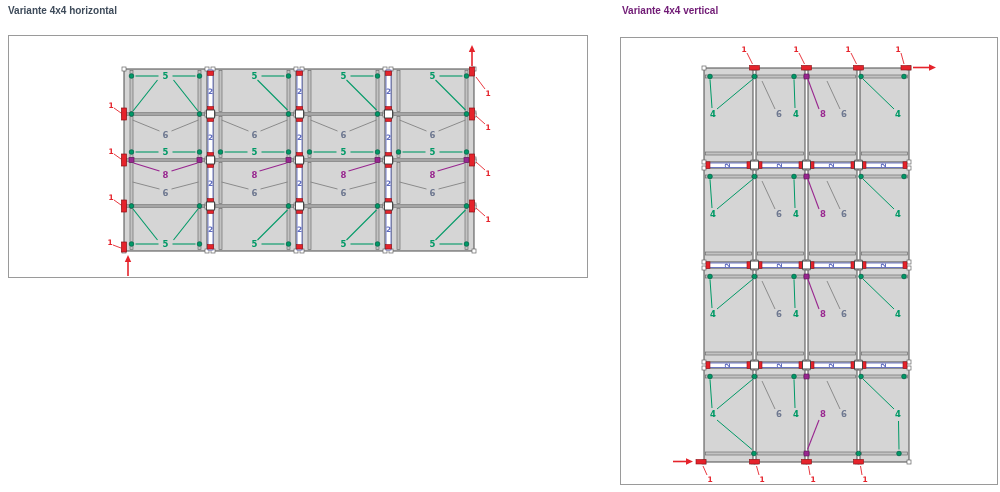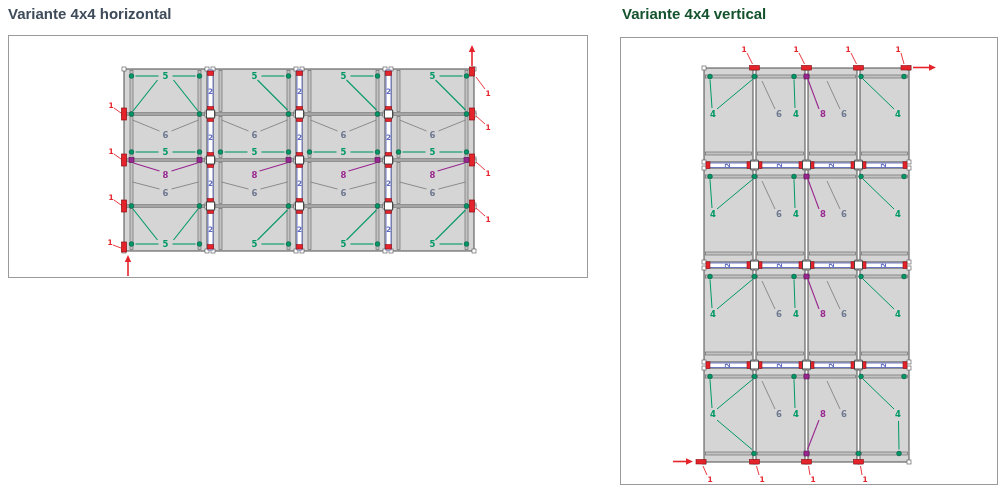--- a/index.html
+++ b/index.html
@@ -1,18 +1,18 @@
 <!DOCTYPE html>
 <html><head>
 <meta charset="utf-8">
 <style>
   html,body{margin:0;padding:0;background:#fff;}
   body{width:1000px;height:492px;position:relative;overflow:hidden;
        font-family:"Liberation Sans",sans-serif;}
-  .fig-title{position:absolute;font-size:15px;font-weight:bold;letter-spacing:0;}
+  .fig-title{position:absolute;font-size:10px;font-weight:bold;letter-spacing:0;}
   .fig-frame{position:absolute;background:#fff;box-sizing:border-box;border:1px solid #9a9a9a;}
   svg{display:block;}
 </style>
 </head>
 <body>
 
 <div class="fig-title" style="left: 8px; top: 5px; color: rgb(62, 75, 90);">Variante 4x4 horizontal</div>
 <div class="fig-frame" style="left: 8px; top: 35px; width: 580px; height: 243px; border-color: rgb(154, 154, 154);">
   <div id="svg-left-holder">
       <svg width="578" height="241" viewBox="0 0 578 241">
@@ -316,21 +316,21 @@
         <text x="479" y="183" fill="#e5232b" font-size="7.5" font-weight="bold" font-family="DejaVu Sans, sans-serif" text-anchor="middle" dominant-baseline="central">1</text>
         <rect x="460.5" y="31" width="5" height="9" fill="#e5232b" stroke="#8f1014" stroke-width="0.7"></rect>
         <line x1="467" y1="41" x2="476" y2="53" stroke="#e5232b" stroke-width="0.9"></line>
         <text x="479" y="57" fill="#e5232b" font-size="7.5" font-weight="bold" font-family="DejaVu Sans, sans-serif" text-anchor="middle" dominant-baseline="central">1</text>
         <line x1="463" y1="30" x2="463" y2="16" stroke="#e5232b" stroke-width="1.6"></line>
         <polygon points="463,9 466.2,16 459.8,16" fill="#e5232b"></polygon>
       </svg>
     </div>
 </div>
 
-<div class="fig-title" style="left: 622px; top: 5px; color: #14532d;">Variante 4x4 vertical</div>
+<div class="fig-title" style="left: 622px; top: 5px; color: #701a75;">Variante 4x4 vertical</div>
 <div class="fig-frame" style="left: 620px; top: 37px; width: 378px; height: 448px; border-color: rgb(154, 154, 154);">
   <div id="svg-right-holder">
       <svg width="376" height="446" viewBox="0 0 376 446">
         <rect x="83" y="30" width="49" height="94" fill="#d5d5d5" stroke="#4c4c4c" stroke-width="1"></rect>
         <rect x="135" y="30" width="49" height="94" fill="#d5d5d5" stroke="#4c4c4c" stroke-width="1"></rect>
         <rect x="187" y="30" width="49" height="94" fill="#d5d5d5" stroke="#4c4c4c" stroke-width="1"></rect>
         <rect x="239" y="30" width="49" height="94" fill="#d5d5d5" stroke="#4c4c4c" stroke-width="1"></rect>
         <rect x="83" y="130" width="49" height="94" fill="#d5d5d5" stroke="#4c4c4c" stroke-width="1"></rect>
         <rect x="135" y="130" width="49" height="94" fill="#d5d5d5" stroke="#4c4c4c" stroke-width="1"></rect>
         <rect x="187" y="130" width="49" height="94" fill="#d5d5d5" stroke="#4c4c4c" stroke-width="1"></rect>

